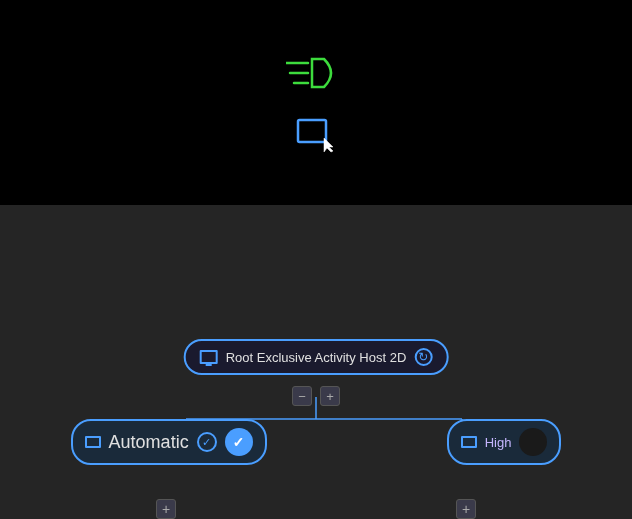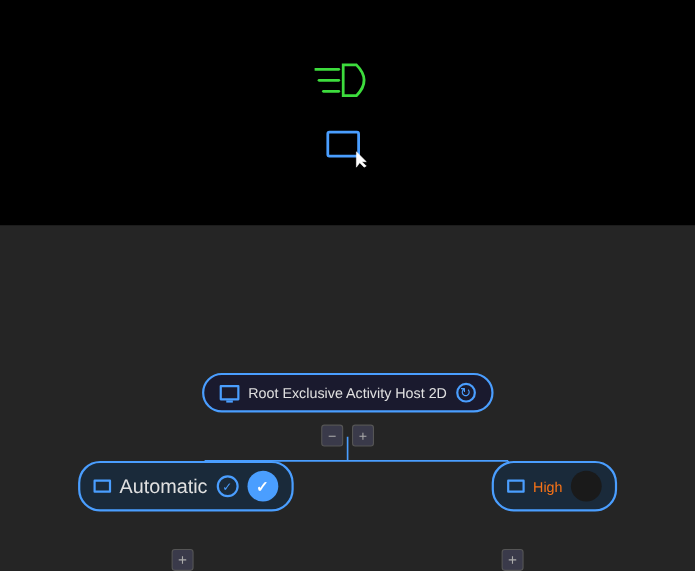--- a/index.html
+++ b/index.html
@@ -233,21 +233,21 @@
 
     .high-node-monitor {
       width: 16px;
       height: 12px;
       border: 2px solid #4a9eff;
       border-radius: 1px;
       flex-shrink: 0;
     }
 
     .high-node-label {
-      color: #f97316;
+      color: #c4b5fd;
       font-size: 13px;
     }
 
     .circle-dark {
       width: 28px;
       height: 28px;
       background: #1a1a1a;
       border-radius: 50%;
       flex-shrink: 0;
     }

